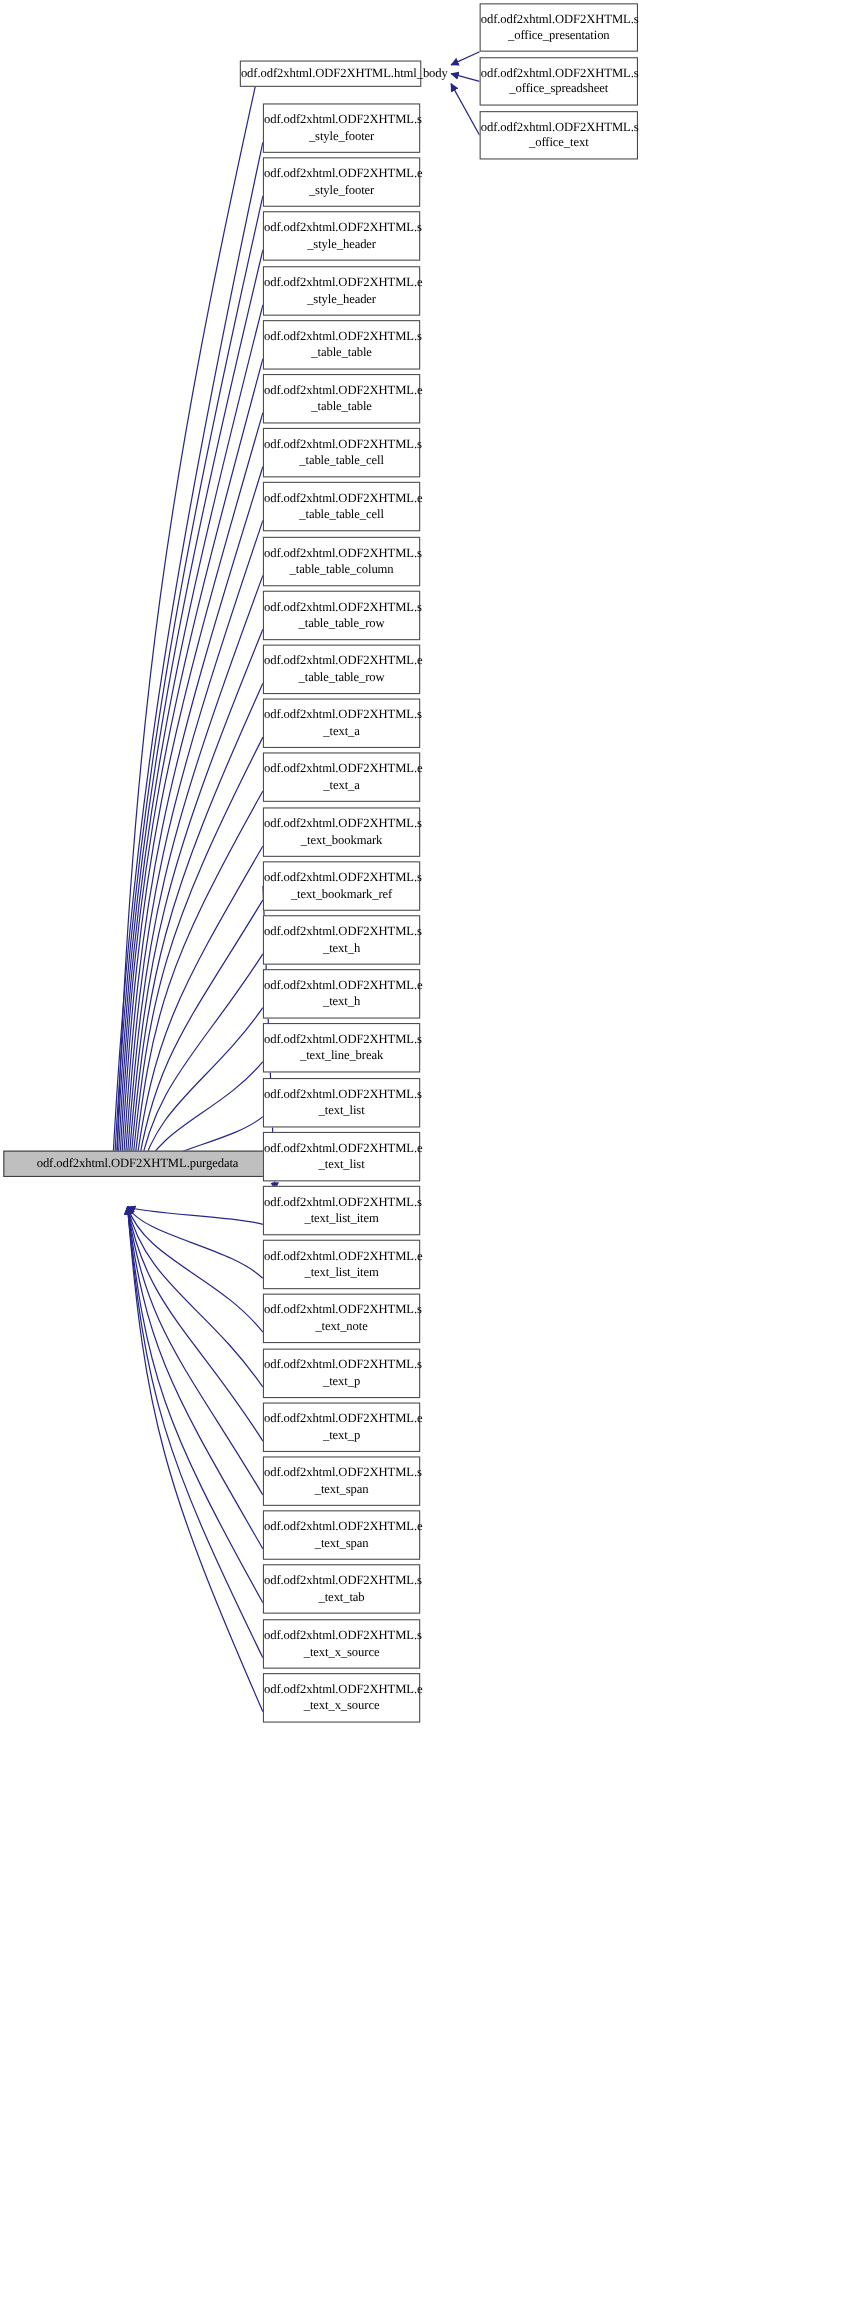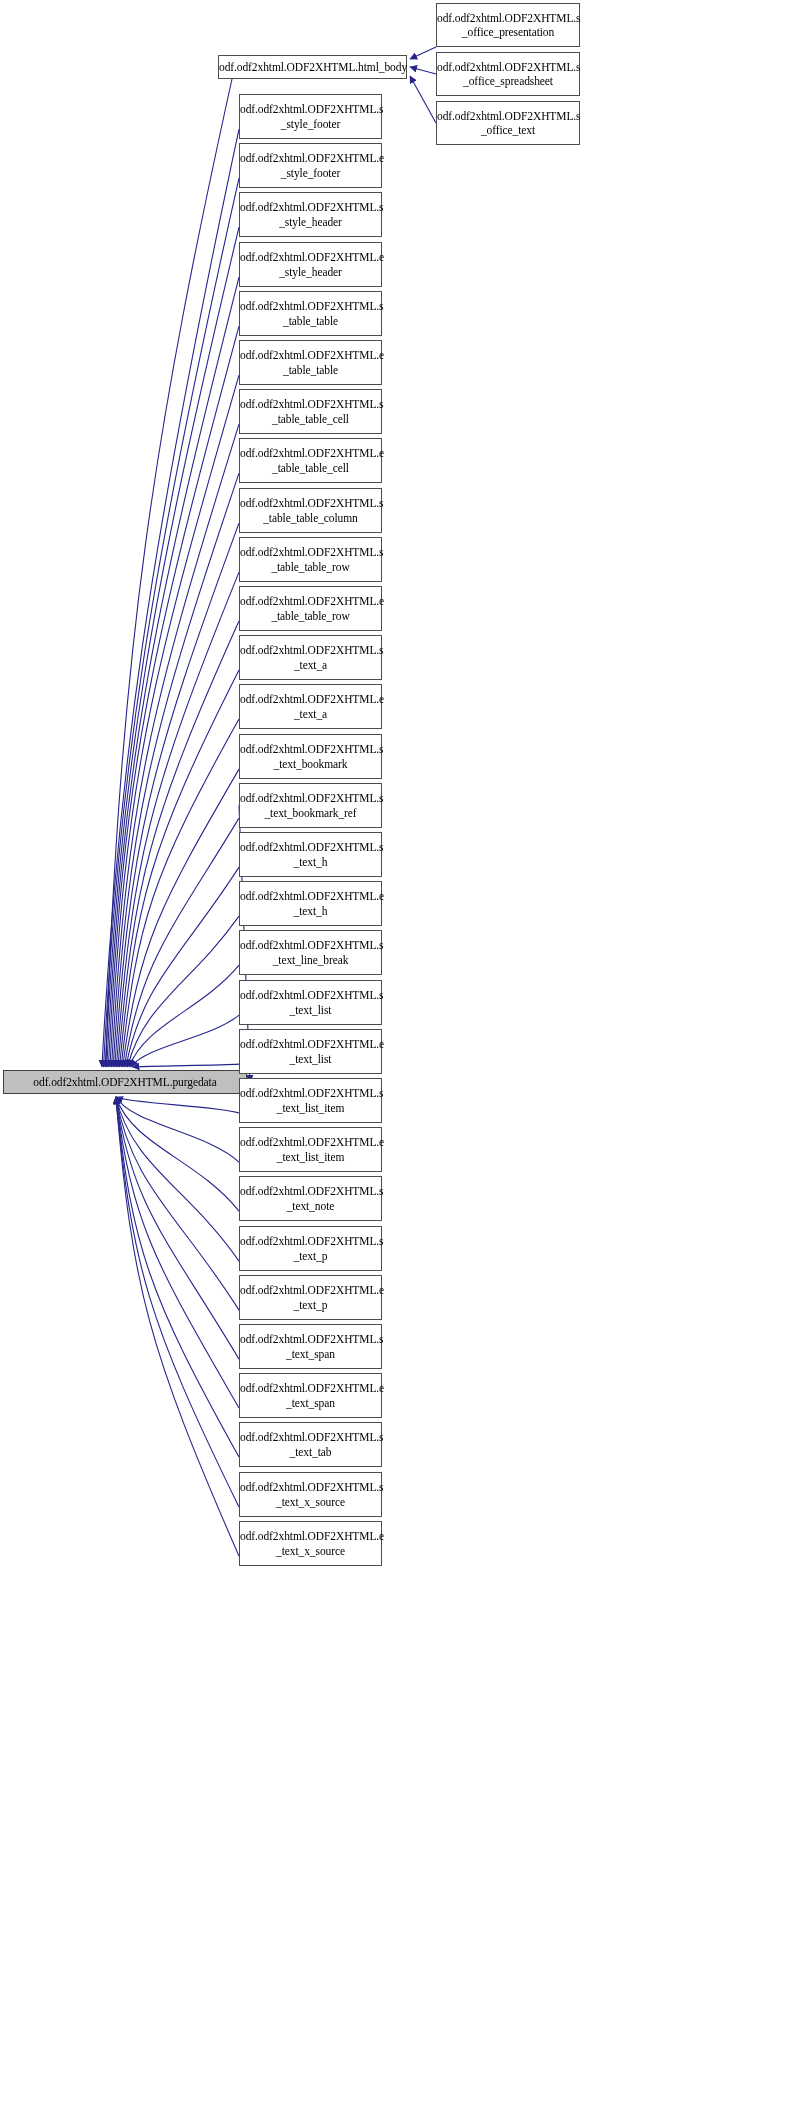--- a/index.html
+++ b/index.html
@@ -92,25 +92,25 @@
         <path d="M 239 1457.1 C 149 1295.0549999999998, 131.92000000000002 1248.242, 115.92 1097" marker-end="url(#arrow)"></path>
         <path d="M 239 1507.1 C 149 1322.5549999999998, 131.92000000000002 1269.242, 115.92 1097" marker-end="url(#arrow)"></path>
         <path d="M 239 1556.1 C 149 1349.5049999999999, 131.92000000000002 1289.822, 115.92 1097" marker-end="url(#arrow)"></path>
         <path d="M 239 805.5 L 250 1082" marker-end="url(#arrow)"></path>
         <path d="M 436 47 L 410 59" marker-end="url(#arrow)"></path>
         <path d="M 436 74 L 410 67" marker-end="url(#arrow)"></path>
         <path d="M 436 123 L 410 76" marker-end="url(#arrow)"></path>
       </g>
   </svg>
 
-  <div class="node root" id="root-node" style="left: 3px; top: 1070px; width: 244px; height: 24px; text-align: center;">
+  <div class="node root" id="root-node" style="left: 3px; top: 1046px; width: 244px; height: 24px; text-align: center;">
     <span class="l1">odf.odf2xhtml.ODF2XHTML.purgedata</span>
   </div>
 
-  <div class="node" id="html-body-node" style="left: 218px; top: 55px; width: 189px; height: 24px;">
+  <div class="node" id="html-body-node" style="left: 218px; top: 55px; width: 165px; height: 24px;">
     <span class="l1">odf.odf2xhtml.ODF2XHTML.html_body</span>
   </div>
 
   <div id="right-col">
       <div class="node" style="left: 436px; top: 3px; width: 144px; height: 44px;"><span class="l1">odf.odf2xhtml.ODF2XHTML.s</span><span class="l2">_office_presentation</span></div>
       <div class="node" style="left: 436px; top: 52px; width: 144px; height: 44px;"><span class="l1">odf.odf2xhtml.ODF2XHTML.s</span><span class="l2">_office_spreadsheet</span></div>
       <div class="node" style="left: 436px; top: 101px; width: 144px; height: 44px;"><span class="l1">odf.odf2xhtml.ODF2XHTML.s</span><span class="l2">_office_text</span></div>
     </div>
 
   <div id="middle-col">

